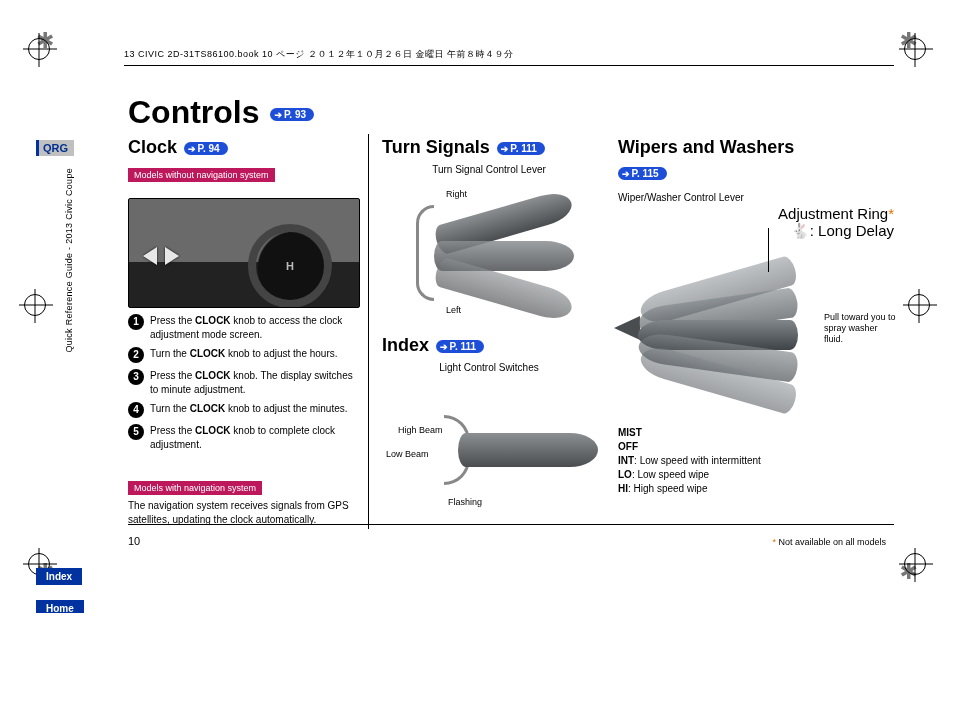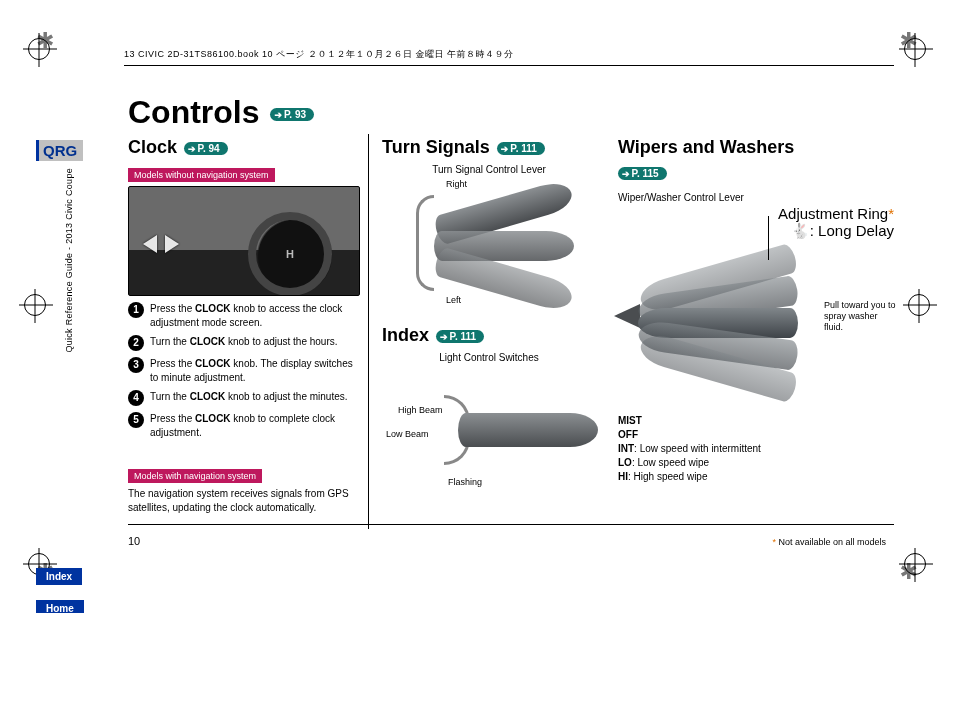--- a/index.html
+++ b/index.html
@@ -17,30 +17,30 @@
 
   
   .corner { position:absolute; font-size:22px; color:#777; }
   .corner.ctl { top:28px; left:36px; } .corner.ctr { top:28px; right:36px; }
   .corner.cbl { bottom:28px; left:36px; } .corner.cbr { bottom:28px; right:36px; }
 
   .header-strip { position:absolute; top:48px; left:124px; right:60px; font-size:9px; letter-spacing:0.5px; color:#000; border-bottom:0.5px solid #000; padding-bottom:4px; }
 
   
   .side-guide { position:absolute; top:168px; left:64px; width:12px; font-size:9px; color:#000; writing-mode: vertical-rl; text-orientation: mixed; transform: rotate(180deg); letter-spacing:0.3px; }
-  .qrg-tab { position:absolute; top:140px; left:36px; background:#c0c0c0; padding:2px 6px 2px 4px; font-size:15px; font-weight:bold; color:#00308f; border-left:3px solid #0033a0; }
+  .qrg-tab { position:absolute; top:140px; left:36px; background:#c0c0c0; padding:2px 6px 2px 4px; font-size:11px; font-weight:bold; color:#00308f; border-left:3px solid #0033a0; }
   .side-btn { position:absolute; left:36px; background:#0033a0; color:#fff; font-size:10px; font-weight:bold; padding:3px 10px; }
   .side-btn.index { top:568px; }
   .side-btn.home  { top:600px; }
 
   
   .content { position:absolute; top:94px; left:128px; right:60px; bottom:60px; }
   h1.title { font-size:32px; font-weight:800; margin-bottom:4px; }
   h2.section { font-size:18px; font-weight:800; margin:2px 0 6px 0; }
-  .ref-pill { display:inline-block; background:#0f766e; color:#fff; font-size:10px; font-weight:bold; padding:1px 8px 1px 4px; border-radius:8px; vertical-align:middle; margin-left:2px; }
+  .ref-pill { display:inline-block; background:#1d4ed8; color:#fff; font-size:10px; font-weight:bold; padding:1px 8px 1px 4px; border-radius:8px; vertical-align:middle; margin-left:2px; }
   .ref-pill::before { content:"➔"; font-size:9px; margin-right:2px; }
   .red-chip { display:inline-block; background:#be185d; color:#fff; font-size:9px; padding:2px 6px; margin:2px 0 4px 0; }
   .orange-star { color:#e07000; }
 
   .cols { display:flex; gap:22px; }
   .col { flex:1 1 0; min-width:0; }
   .col.c1 { flex:0 0 232px; }
   .col.c2 { flex:0 0 214px; }
   .col.c3 { flex:1 1 auto; }
 
@@ -49,21 +49,21 @@
   .step { display:flex; gap:6px; font-size:10px; line-height:1.35; margin-bottom:6px; }
   .step .num { flex:0 0 16px; height:16px; border-radius:50%; background:#000; color:#fff; font-size:10px; font-weight:bold; display:flex; align-items:center; justify-content:center; }
   .step .txt { flex:1; }
   .step .txt b { font-weight:800; }
 
   .small { font-size:10px; line-height:1.35; }
   .caption { font-size:10px; margin:2px 0; }
   .label-tiny { font-size:15px; }
 
   
-  .fig { position:relative; width:100%; }
+  .fig { position:relative; width:100%;margin-top:12px; }
   .fig.dash { height:110px; border:1px solid #000; border-radius:2px; margin-bottom:6px; background:
       radial-gradient(circle at 72% 64%, #111 0 36px, transparent 38px),
       linear-gradient(180deg,#6a6a6a 0 58%, #222 58% 100%);
       overflow:hidden; }
   .fig.dash::after { content:""; position:absolute; left:70%; top:62%; width:68px; height:68px; border:8px solid #444; border-radius:50%; transform:translate(-50%,-50%); }
   .fig.dash .hlogo { position:absolute; left:70%; top:62%; transform:translate(-50%,-50%); color:#bbb; font-size:11px; font-weight:bold; }
   .arrow-l { position:absolute; left:14px; top:48px; width:0; height:0; border-right:14px solid rgba(255,255,255,0.9); border-top:9px solid transparent; border-bottom:9px solid transparent; filter:drop-shadow(0 0 1px #000); }
   .arrow-r { position:absolute; left:36px; top:48px; width:0; height:0; border-left:14px solid rgba(255,255,255,0.9); border-top:9px solid transparent; border-bottom:9px solid transparent; filter:drop-shadow(0 0 1px #000); }
 
   .fig.stalk { height:130px; }

